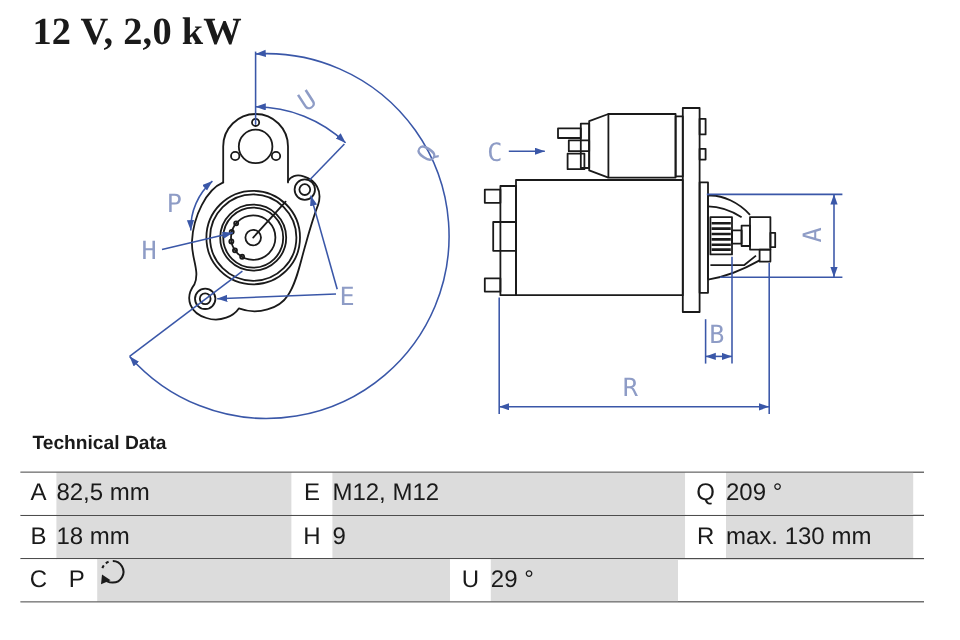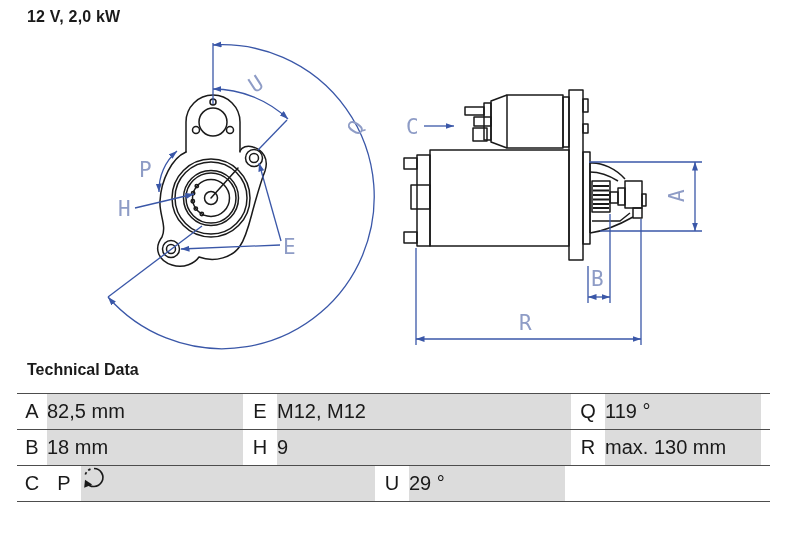--- a/index.html
+++ b/index.html
@@ -1,18 +1,18 @@
 <!DOCTYPE html>
 <html><head>
 <meta charset="utf-8">
 <style>
   html,body{margin:0;padding:0;background:#ffffff;}
   #stage{position:relative;width:800px;height:533px;background:#fff;overflow:hidden;
          font-family:"Liberation Sans",sans-serif;color:#1a1a1a;}
-  #title{position:absolute;left:27px;top:8px;font-size:16px;font-weight:600;letter-spacing:.2px;}
+  #title{position:absolute;left:27px;top:8px;font-size:32px;font-weight:600;letter-spacing:.2px;font-family:Liberation Serif, serif;}
   #diagram{position:absolute;left:0;top:0;}
   #tech-heading{position:absolute;left:27px;top:361px;font-size:16px;font-weight:700;}
   #spec-table{position:absolute;left:17px;top:393px;width:753px;font-size:20px;}
   .trow{display:flex;height:35px;line-height:35px;border-top:1px solid #4d4d4d;}
   .trow:last-child{border-bottom:1px solid #4d4d4d;}
   .tcell{overflow:hidden;white-space:nowrap;}
   .kcell{background:#ffffff;text-align:center;}
   .vcell{background:#dcdcdc;box-sizing:border-box;}
   .w-k1{width:30px;} .w-v1{width:196px;} .w-k2{width:34px;} .w-v2{width:294px;}
   .w-k3{width:34px;} .w-v3{width:156px;}
@@ -146,21 +146,21 @@
   <div id="tech-heading">Technical Data</div>
 
   <div id="spec-table">
 
     <div class="trow">
       <div class="tcell kcell w-k1">A</div>
       <div class="tcell vcell w-v1">82,5 mm</div>
       <div class="tcell kcell w-k2">E</div>
       <div class="tcell vcell w-v2">M12, M12</div>
       <div class="tcell kcell w-k3">Q</div>
-      <div class="tcell vcell w-v3">119 °</div>
+      <div class="tcell vcell w-v3">209 °</div>
     </div>
 
     <div class="trow">
       <div class="tcell kcell w-k1">B</div>
       <div class="tcell vcell w-v1">18 mm</div>
       <div class="tcell kcell w-k2">H</div>
       <div class="tcell vcell w-v2">9</div>
       <div class="tcell kcell w-k3">R</div>
       <div class="tcell vcell w-v3">max. 130 mm</div>
     </div>

